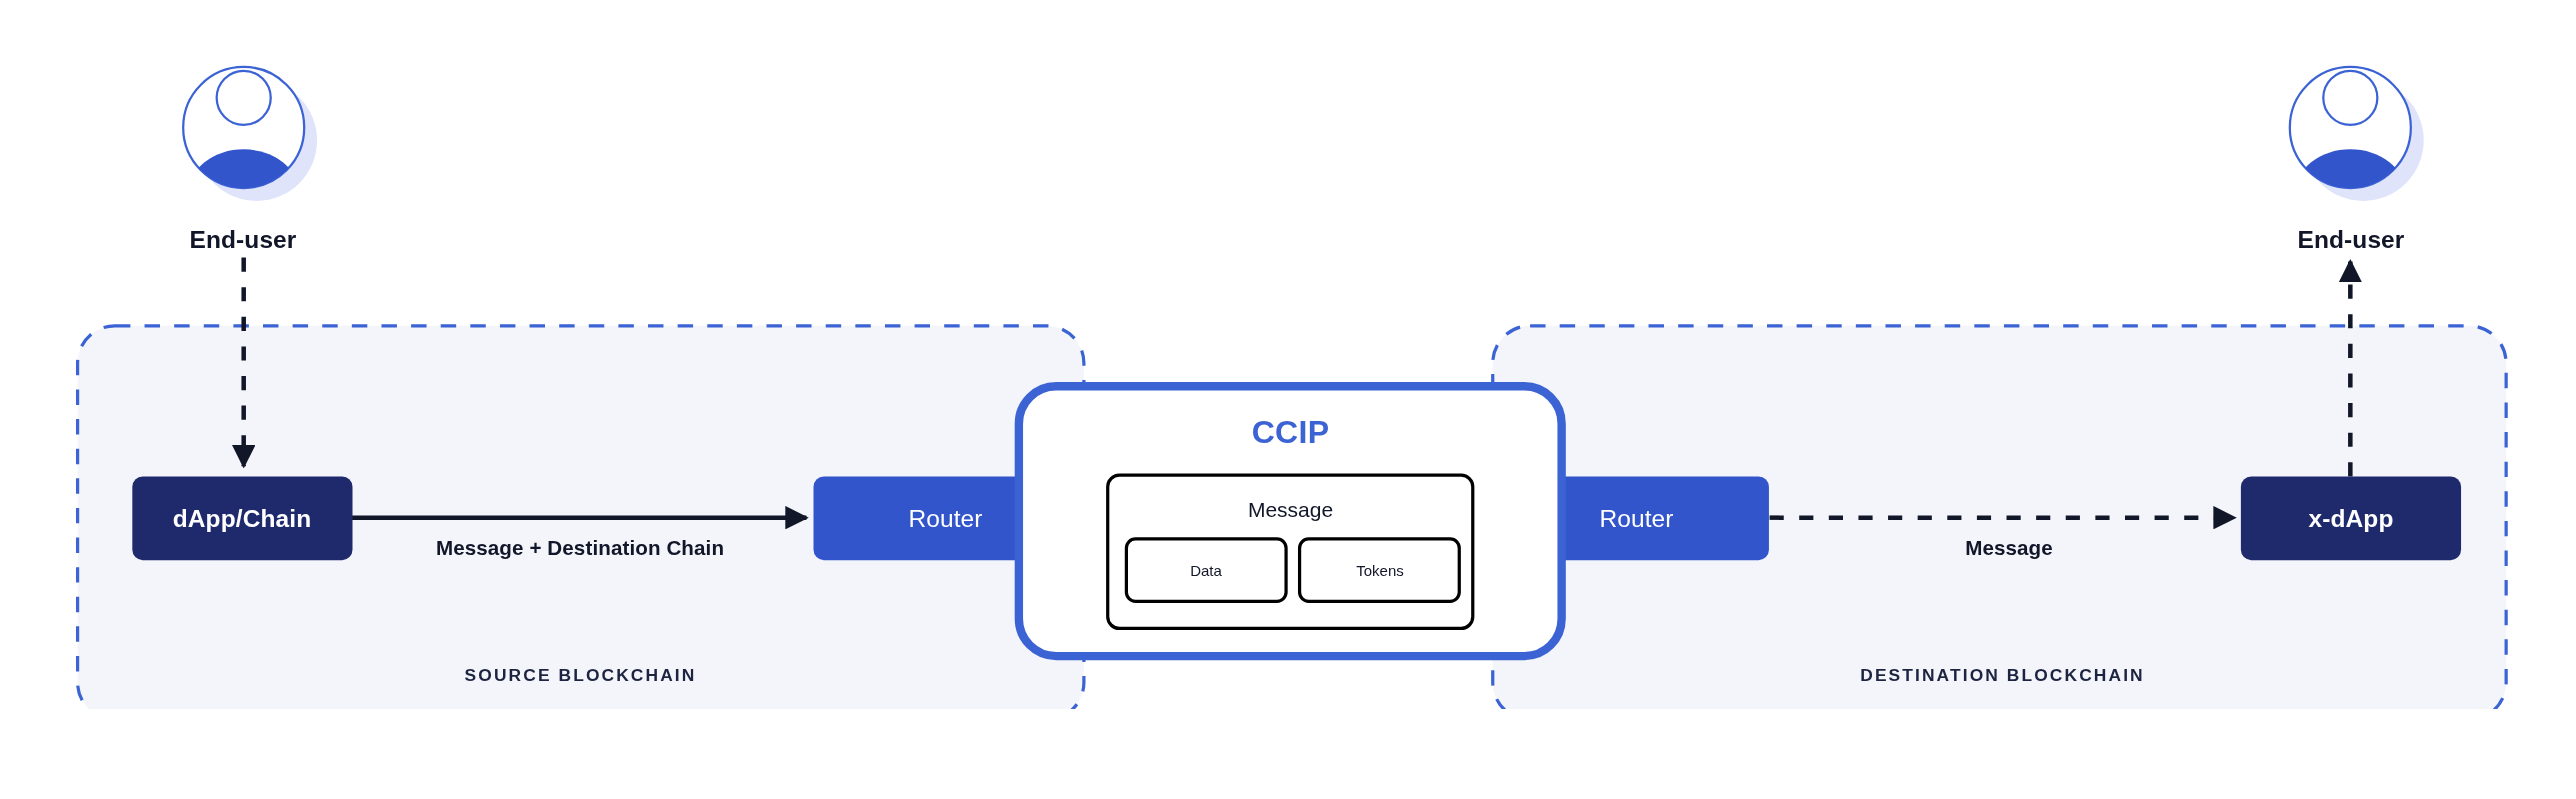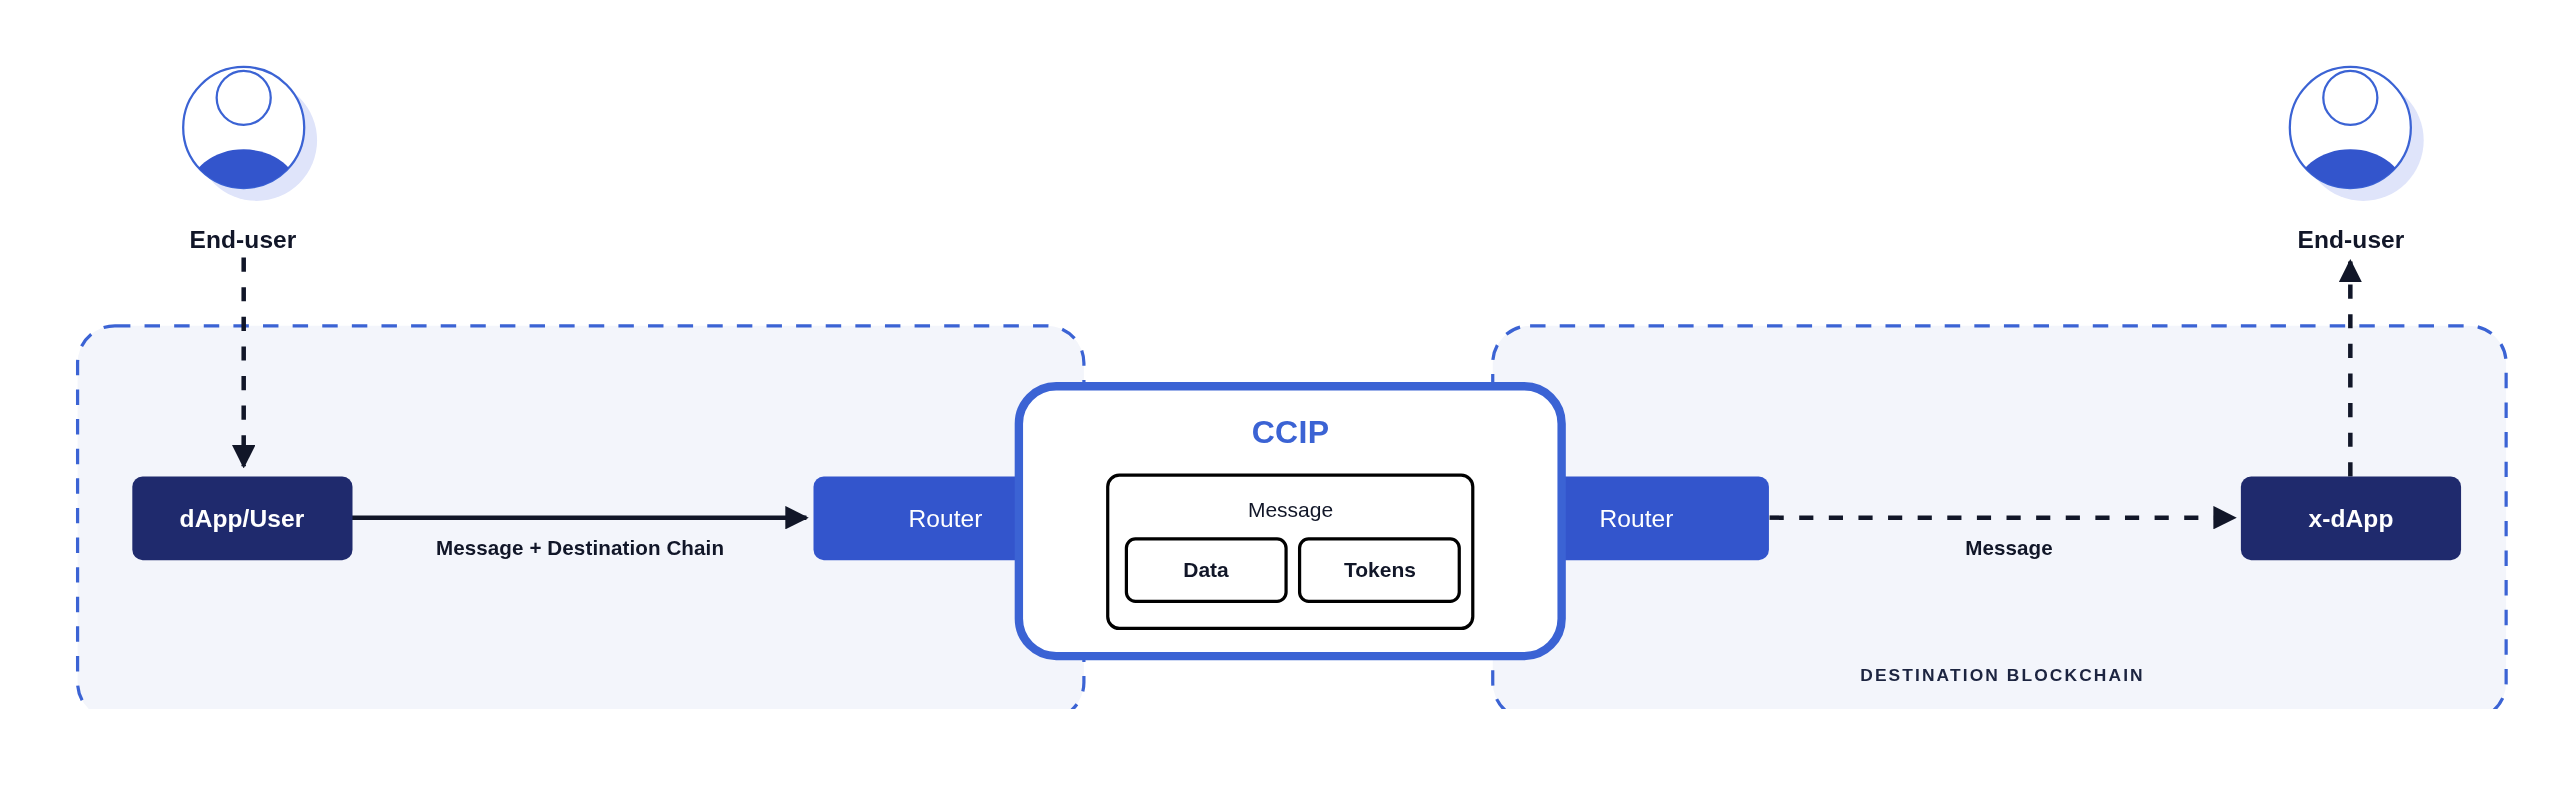--- a/index.html
+++ b/index.html
@@ -65,22 +65,22 @@
     letter-spacing: 0.3px;
   }
 
   .message-title {
     font-size: 21px;
     font-weight: normal;
     color: #111628;
   }
 
   .chip-caption {
-    font-size: 21px;
-    font-weight: bold;
+    font-size: 15px;
+    font-weight: normal;
     color: #111628;
   }
 
   .edge-label {
     font-size: 20.6px;
     font-weight: bold;
     color: #111628;
     letter-spacing: 0.1px;
   }
 
@@ -181,37 +181,38 @@
 
     <g>
       <rect x="2018" y="837" width="248" height="97" rx="14" ry="14" fill="#ffffff" stroke="#000000" stroke-width="5"></rect>
     </g>
   </svg>
 
   <div class="node-label enduser-caption" style="left:140px; top:223px; width:206px; height:33px;">End-user</div>
 
   <div class="node-label enduser-caption" style="left:2248px; top:223px; width:206px; height:33px;">End-user</div>
 
-  <div class="node-label box-caption-dark" style="left:132px; top:477px; width:220px; height:84px;">dApp/User</div>
+  <div class="node-label box-caption-dark" style="left:132px; top:477px; width:220px; height:84px;">dApp/Chain</div>
 
   <div class="node-label box-caption-router" style="left:813px; top:477px; width:265px; height:84px;">Router</div>
 
   <div class="node-label box-caption-router" style="left:1504px; top:477px; width:265px; height:84px;">Router</div>
 
   <div class="node-label box-caption-dark" style="left:2241px; top:477px; width:220px; height:84px;">x-dApp</div>
 
   <div class="node-label ccip-title" style="left:1019px; top:412px; width:543px; height:40px;">CCIP</div>
 
   <div class="node-label message-title" style="left:1108px; top:495px; width:365px; height:30px;">Message</div>
 
   <div class="node-label chip-caption" style="left:1126px; top:539px; width:160px; height:62px;">Data</div>
 
   <div class="node-label edge-label" style="left:393px; top:533px; width:374px; height:30px;">Message + Destination Chain</div>
 
   <div class="node-label chip-caption" style="left:1300px; top:539px; width:160px; height:62px;">Tokens</div>
 
   <div class="node-label edge-label" style="left:1816px; top:533px; width:386px; height:30px;">Message</div>
 
+  <div class="node-label region-caption" style="left:386px; top:662px; width:389px; height:26px;">SOURCE BLOCKCHAIN</div>
 
   <div class="node-label region-caption" style="left:1803px; top:662px; width:399px; height:26px;">DESTINATION BLOCKCHAIN</div>
 
 </div>
 
 
 </body></html>

